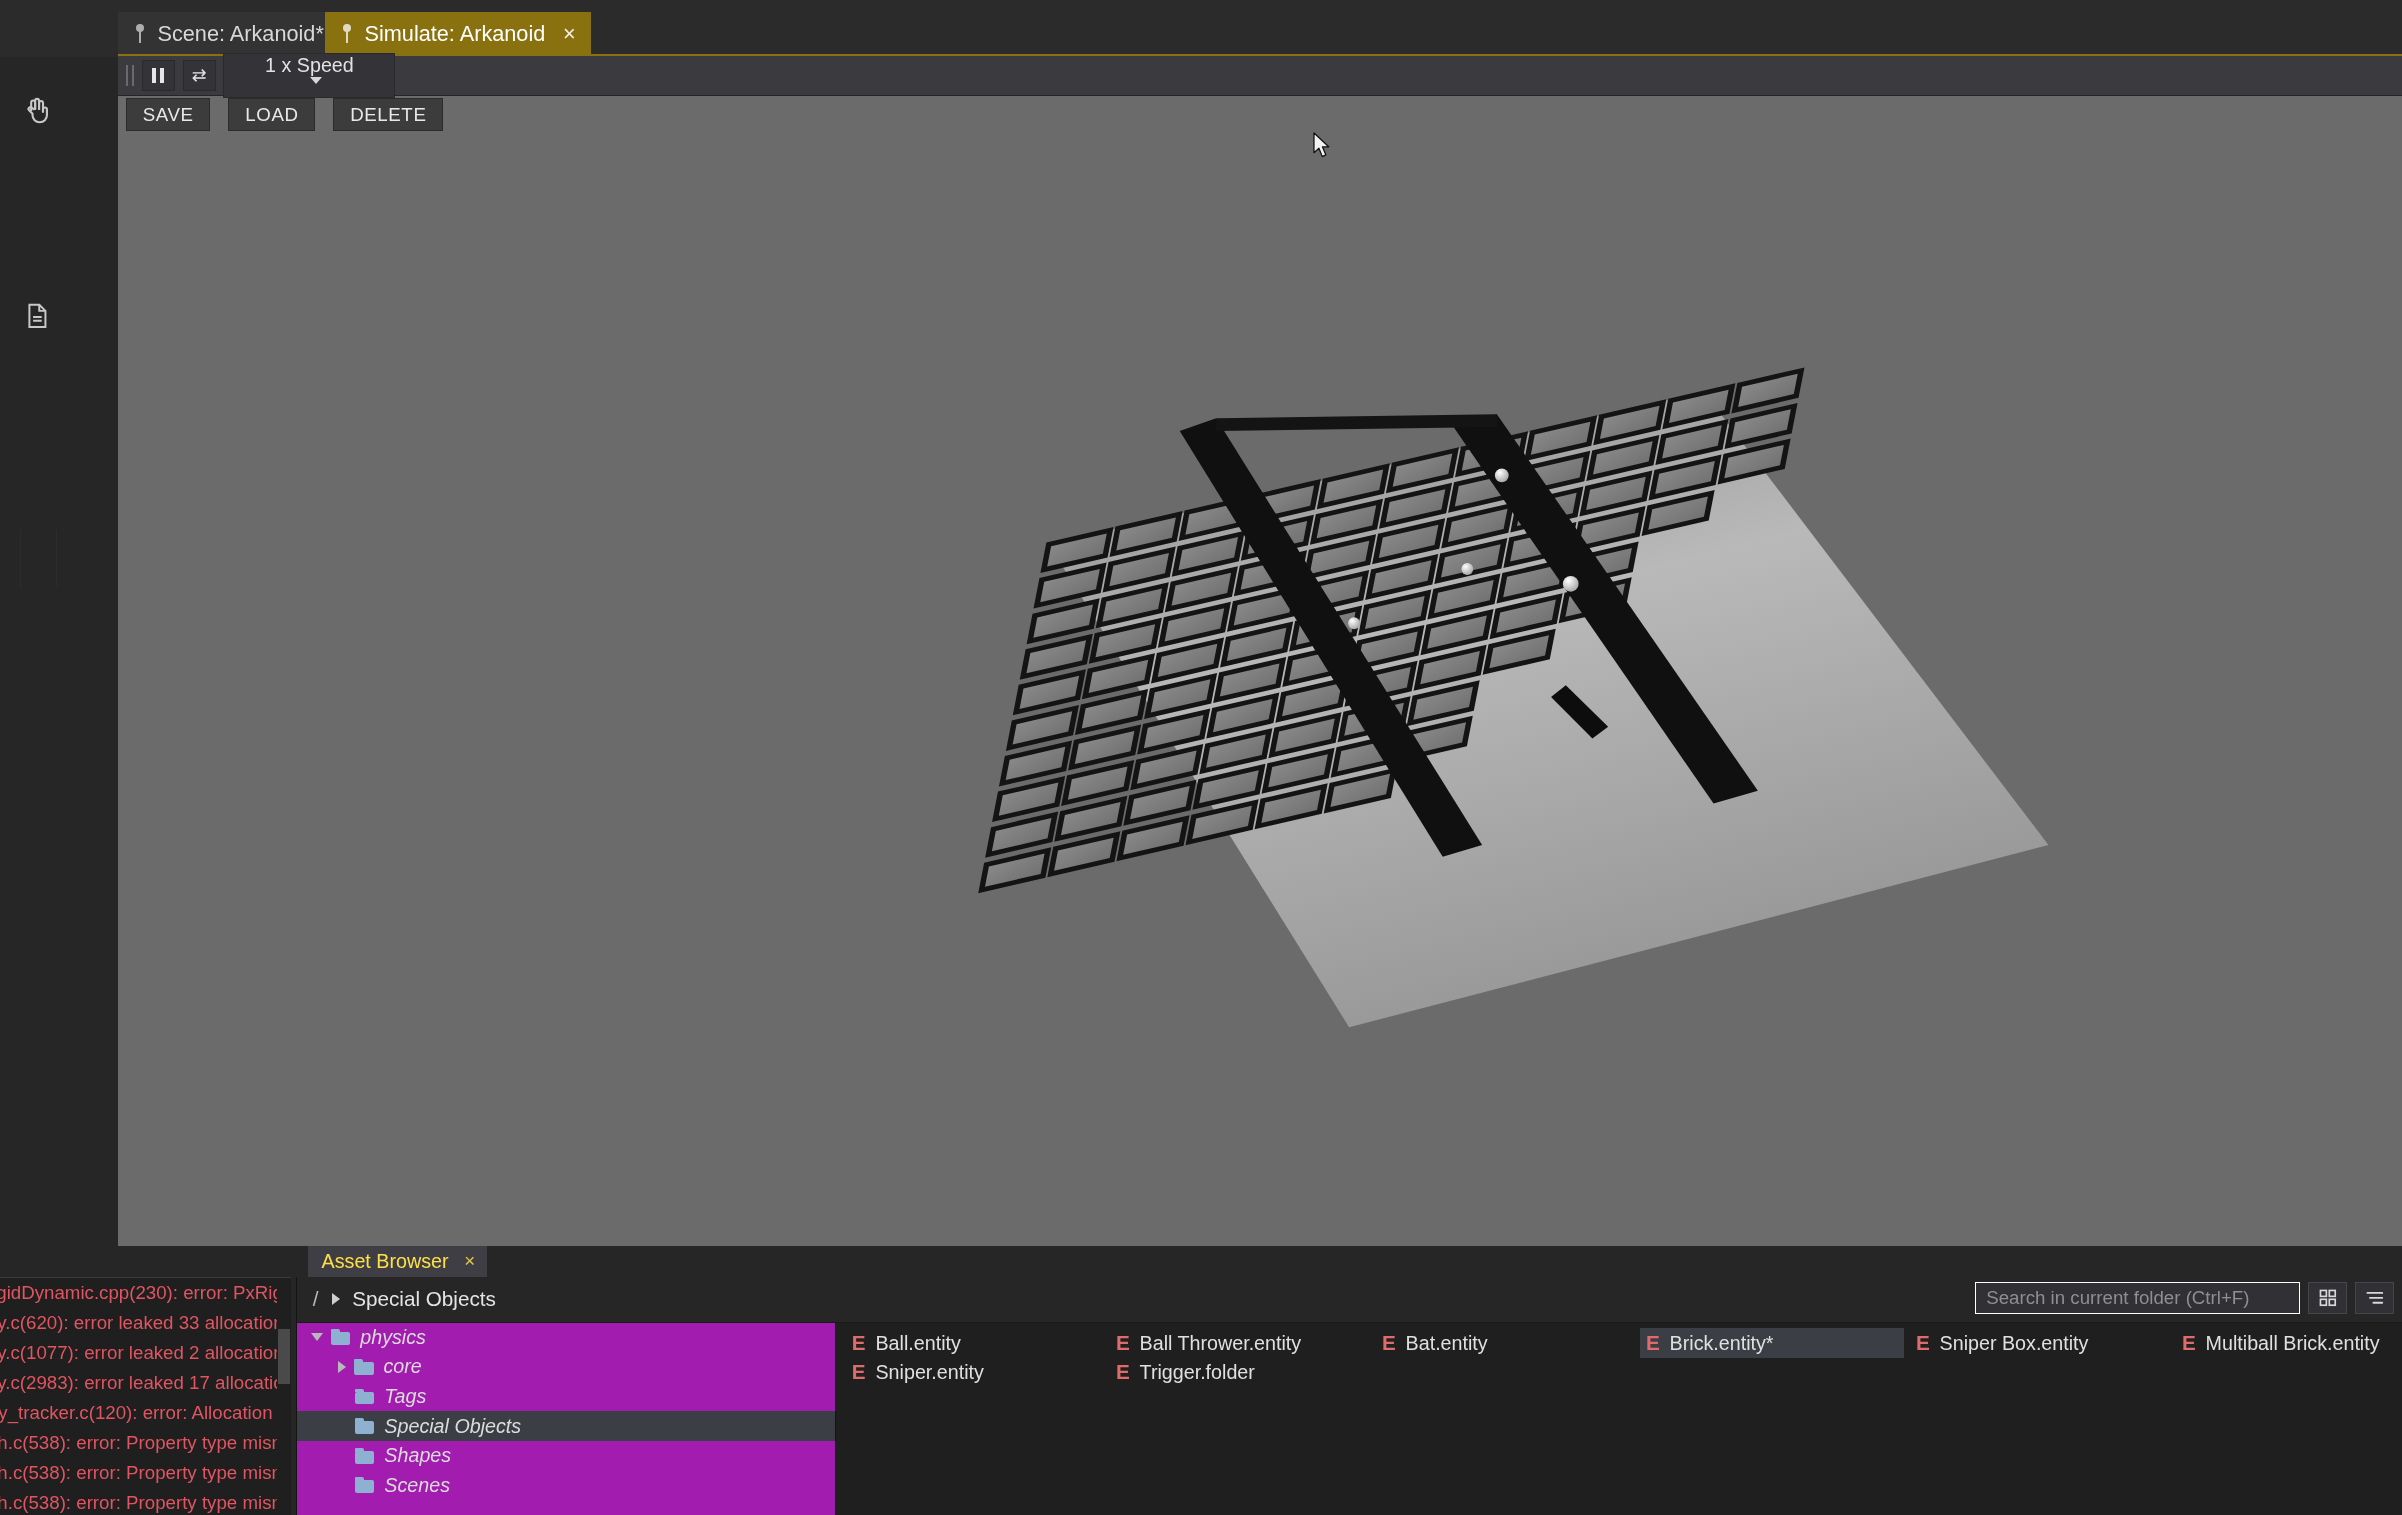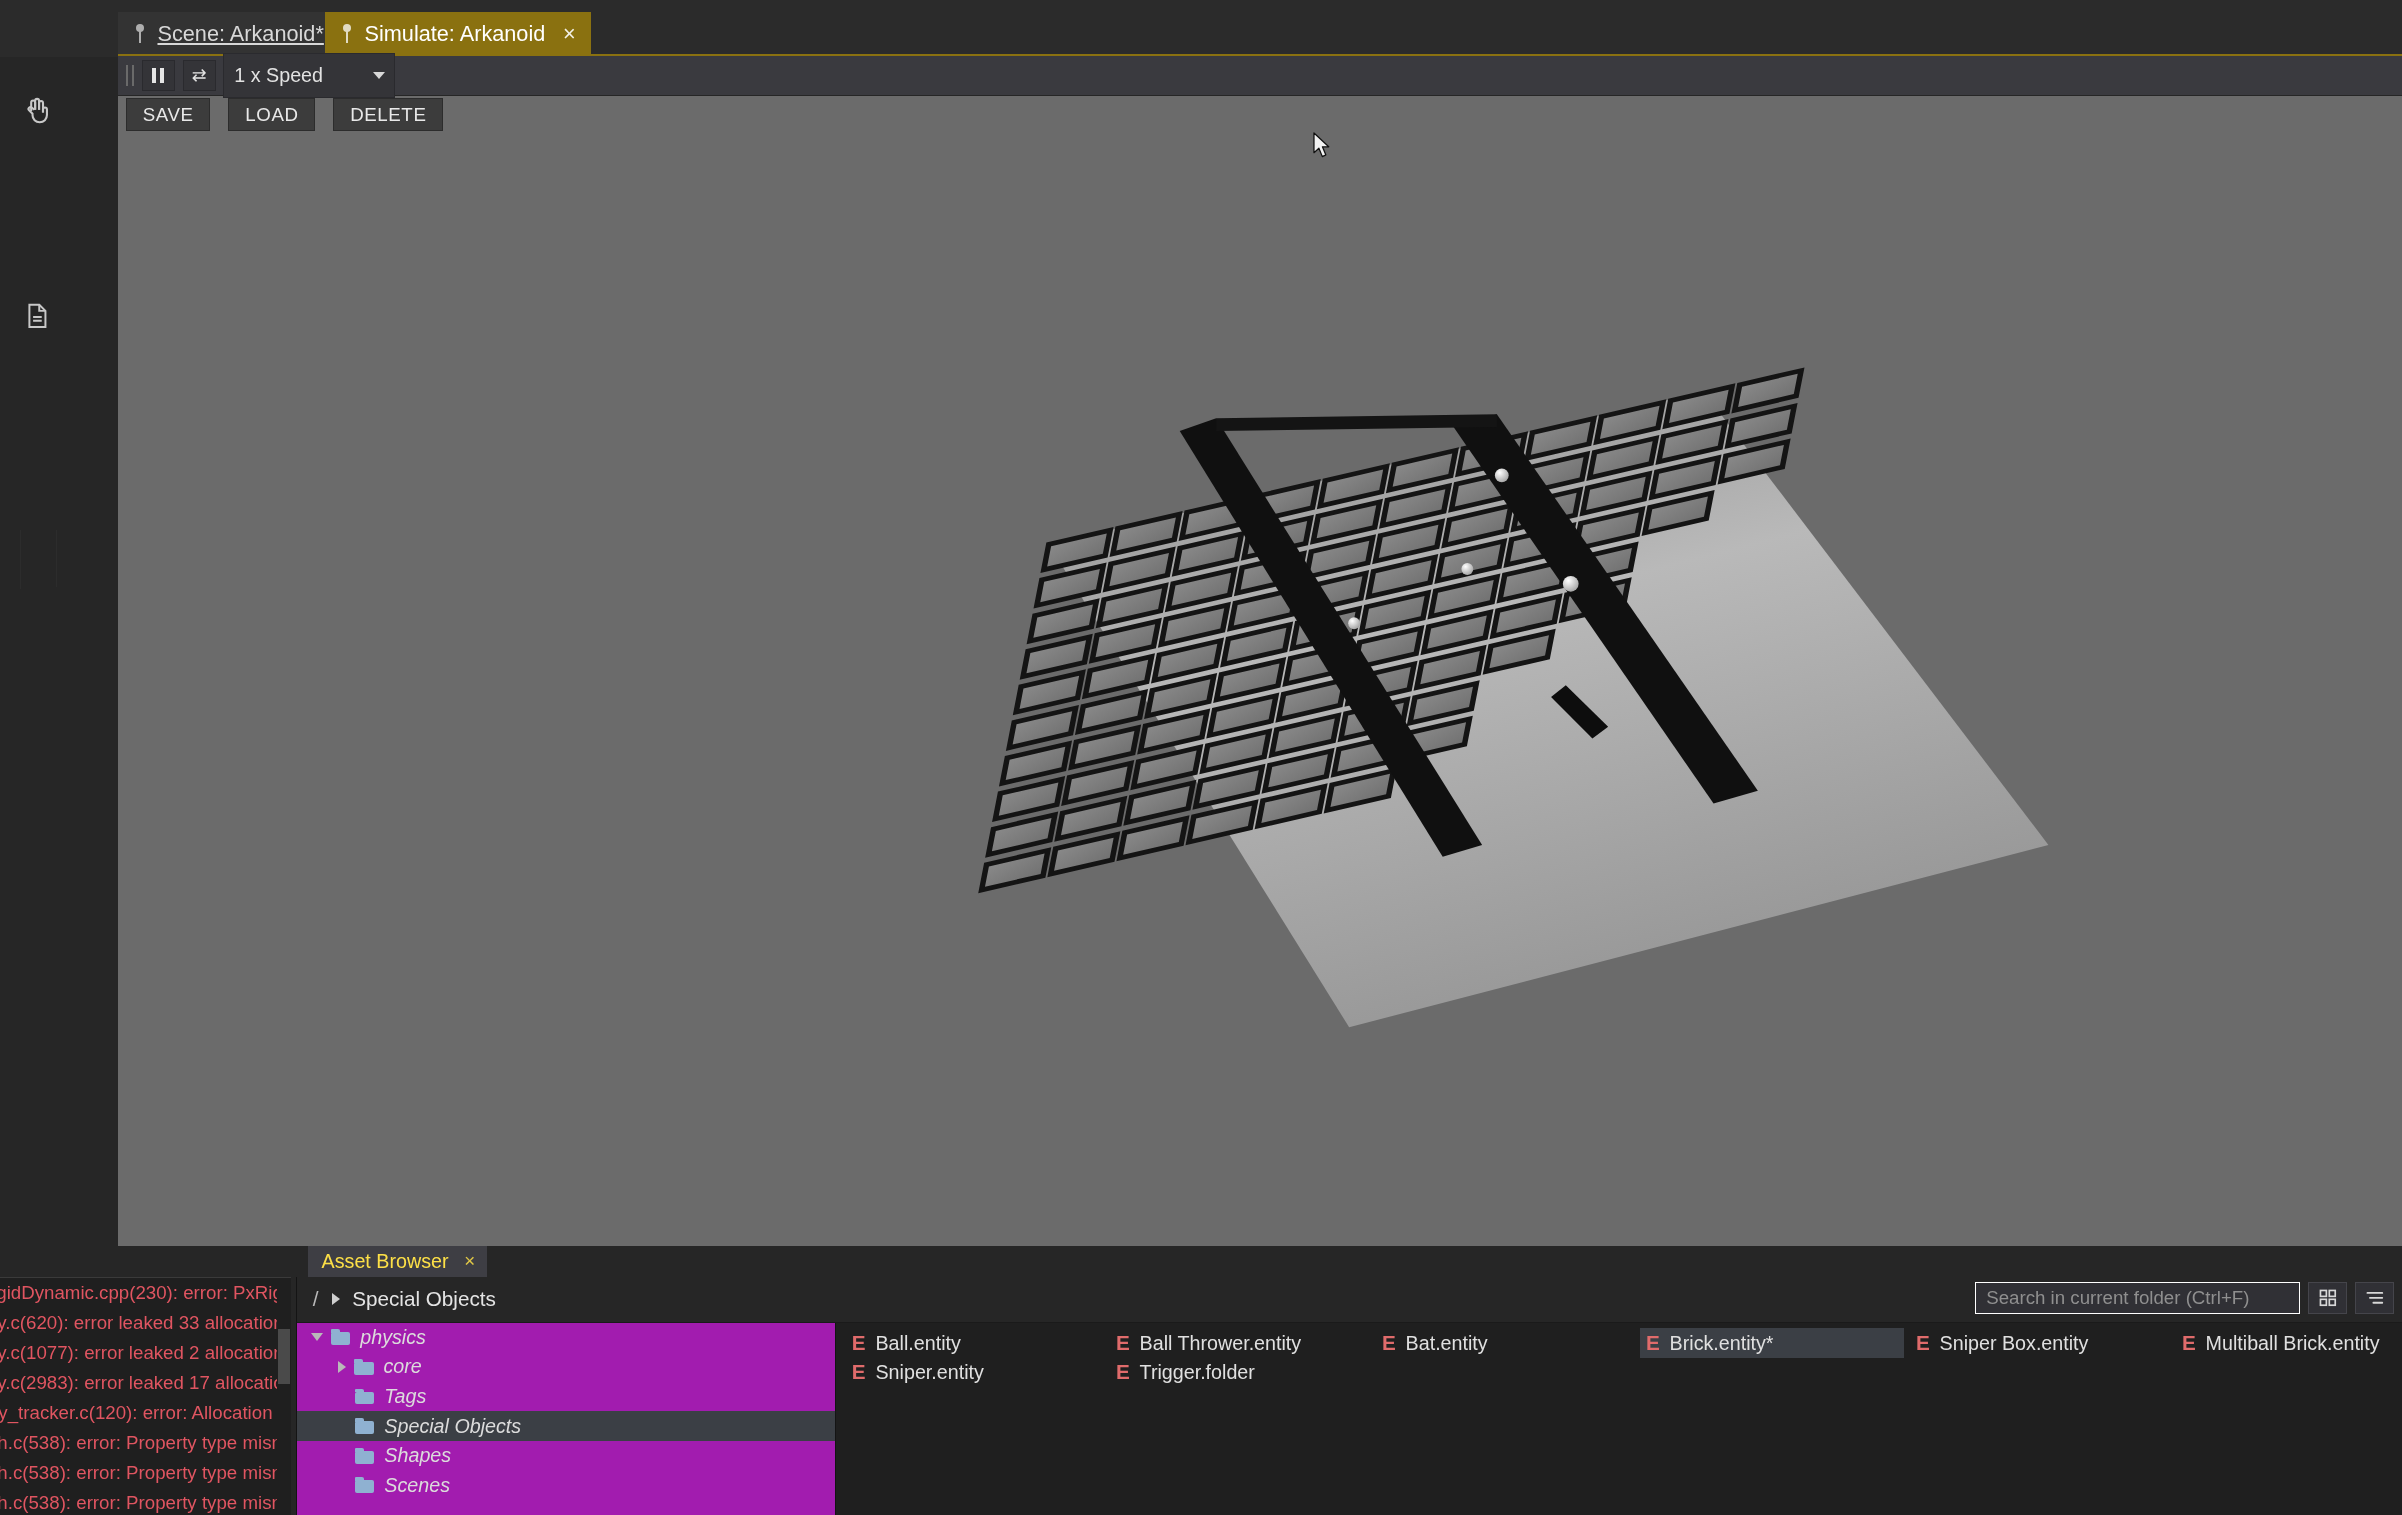--- a/index.html
+++ b/index.html
@@ -43,21 +43,20 @@
     align-items: center;
     padding: 0 15.8px;
     box-sizing: border-box;
     font-size: 21.7px;
     cursor: pointer;
     white-space: nowrap;
   }
   .tab.inactive {
     background: #333333;
     color: #d8d8d8;
-    text-decoration: underline;
   }
   .tab.active {
     background: #8a7110;
     color: #ffffff;
   }
   .tab .pin-icon {
     width: 13.8px;
     height: 21.7px;
     margin-right: 9.9px;
     position: relative;
@@ -171,21 +170,21 @@
     min-width: 172px;
     background: #343438;
     border: 1px solid #2a2a2e;
     box-sizing: border-box;
     display: flex;
     align-items: center;
     padding: 0 9.9px;
     color: #e2e2e2;
     font-size: 19.7px;
     cursor: pointer;
-    justify-content: space-between;
+    flex-direction: column;
   }
   .caret-down {
     width: 0; height: 0;
     border-left: 6.9px solid transparent;
     border-right: 6.9px solid transparent;
     border-top: 7.9px solid #d8d8d8;
     margin-left: 13.8px;
   }
 
   

